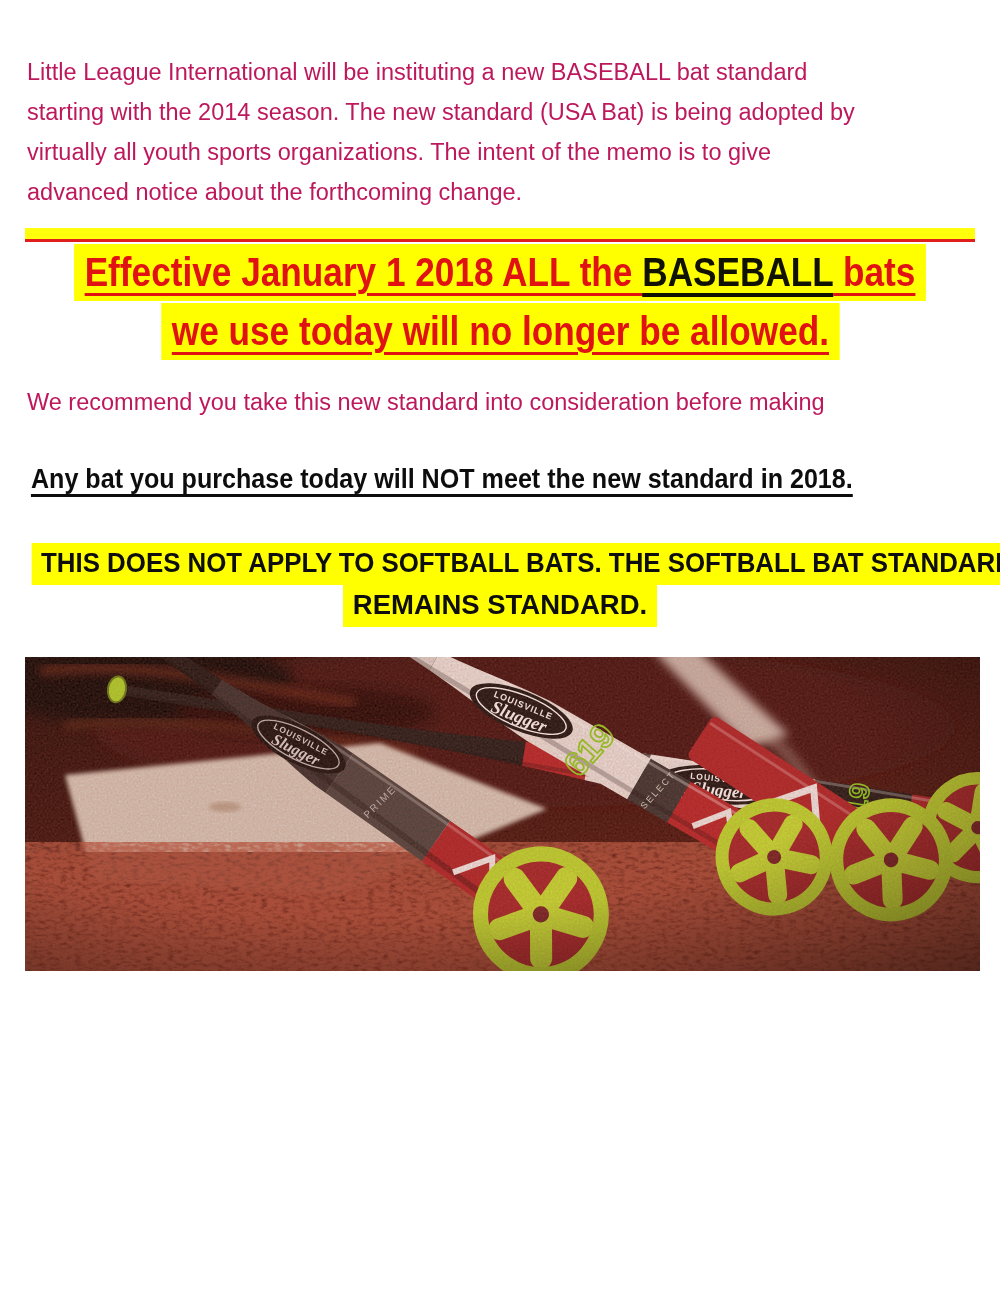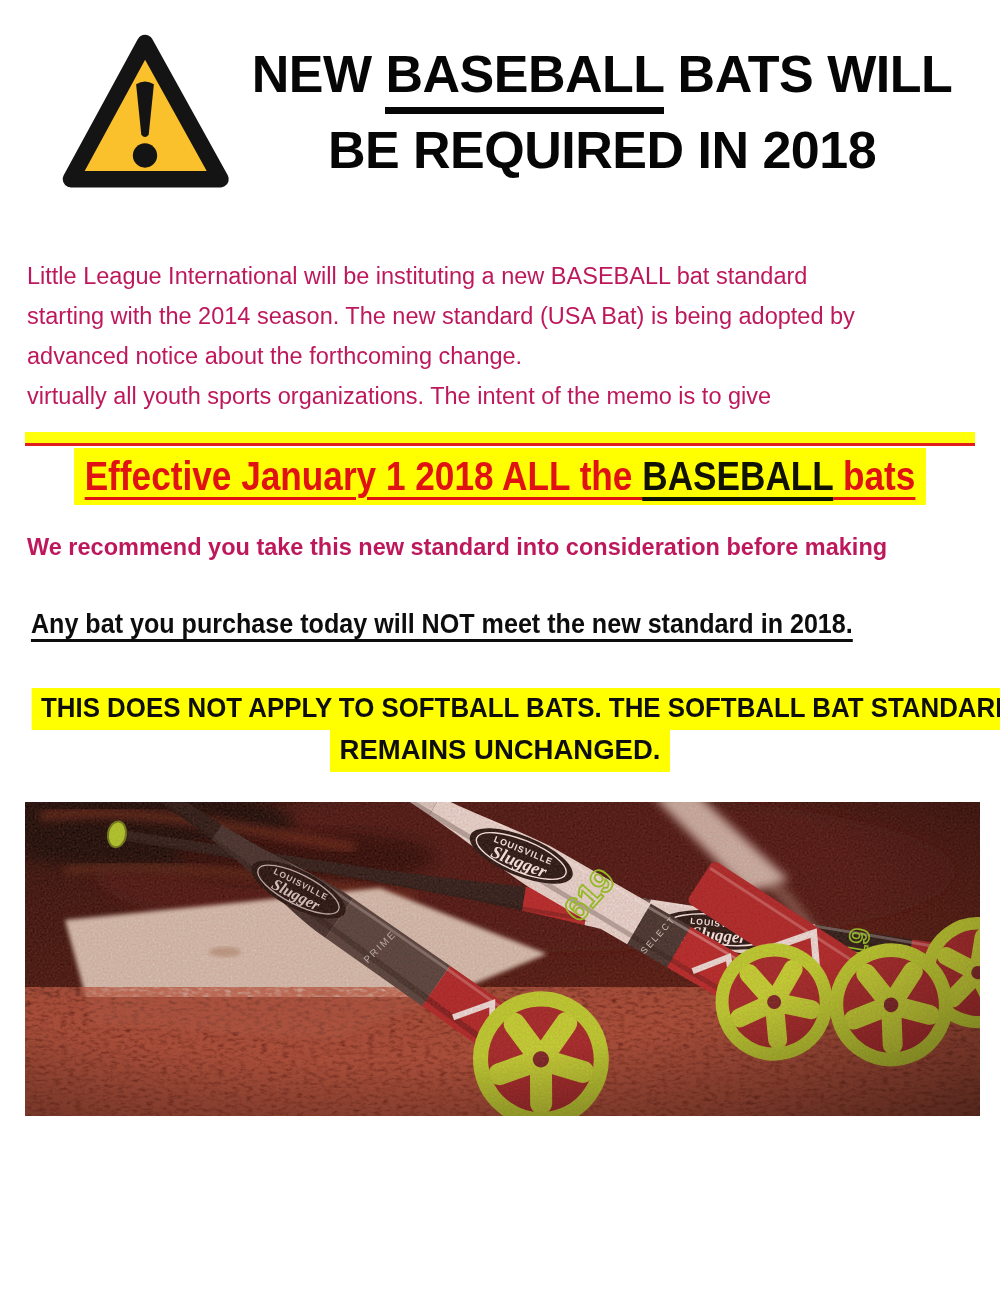--- a/index.html
+++ b/index.html
@@ -14,21 +14,21 @@
   .titles{flex:1;text-align:center;padding-top:8px;}
   .title-line{
     font-weight:bold;font-size:52px;line-height:76px;color:#060606;
     white-space:nowrap;letter-spacing:-0.5px;
   }
   .title-underline{border-bottom:7px solid #060606;padding-bottom:4px;}
   
   .para{margin:8px 30px 0 27px;font-size:23.5px;line-height:40px;color:#be185d;}
   .para .pline{white-space:nowrap;}
   .p1{margin-top:52px;}
-  .p2{margin-top:22px;font-weight:bold;}
+  .p2{margin-top:22px;}
   
   .alert-wrap{margin-top:16px;border-radius:24px;}
   .alert-top-strip{
     margin:0 25px;height:11px;background:#ffff00;
     border-bottom:3px solid #e01212;opacity:.95;
   }
   .alert-line{text-align:center;margin-top:2px;}
   .alert-box{
     display:inline-block;background:#ffff00;color:#e01212;font-weight:bold;
     font-size:40px;line-height:50px;padding:3px 12px 4px;white-space:nowrap;
@@ -54,62 +54,52 @@
   .sx94{transform:scaleX(.94);}
   
   .photo{margin:30px 20px 0 25px;width:955px;height:314px;}
   .photo svg{display:block;}
 </style>
 </head>
 <body>
 
 <div class="page">
 
-  <div class="header">
-    <div class="warn-icon">
-      <svg width="178" height="172" viewBox="0 0 120 116">
-        <path d="M60 10 L111 102 L10 102 Z" fill="#FBC12D" stroke="#141414" stroke-width="11" stroke-linejoin="round"></path>
-        <path d="M54 38 q6 -4 12 0 l-3.5 34 q-2.5 3 -5 0 Z" fill="#141414"></path>
-        <circle cx="60" cy="86" r="8.2" fill="#141414"></circle>
-      </svg>
-    </div>
-    <div class="titles">
-      <div class="title-line"><span>NEW </span><span class="title-underline">BASEBALL</span><span> BATS WILL</span></div>
-      <div class="title-line">BE REQUIRED IN 2018</div>
-    </div>
-  </div>
 
   <div class="para p1">
     <div class="pline">Little League International will be instituting a new BASEBALL bat standard</div>
     <div class="pline">starting with the 2014 season. The new standard (USA Bat) is being adopted by</div>
+    <div class="pline">virtually all youth sports organizations. The intent of the memo is to give</div>
     <div class="pline">advanced notice about the forthcoming change.</div>
-    <div class="pline">virtually all youth sports organizations. The intent of the memo is to give</div>
   </div>
 
   <div class="alert-wrap">
     <div class="alert-top-strip"></div>
     <div class="alert-line">
       <span class="alert-box"><span>Effective January 1 2018 ALL the </span><span class="alert-em">BASEBALL</span><span> bats</span></span>
     </div>
+    <div class="alert-line">
+      <span class="alert-box">we use today will no longer be allowed.</span>
+    </div>
   </div>
 
   <div class="para p2">
     <div class="pline">We recommend you take this new standard into consideration before making</div>
   </div>
 
   <div class="statement">
     <span class="statement-inner">Any bat you purchase today will NOT meet the new standard in 2018.</span>
   </div>
 
   <div class="note">
     <div class="note-line">
       <span class="note-box sx94">THIS DOES NOT APPLY TO SOFTBALL BATS. THE SOFTBALL BAT STANDARD</span>
     </div>
     <div class="note-line">
-      <span class="note-box">REMAINS UNCHANGED.</span>
+      <span class="note-box">REMAINS STANDARD.</span>
     </div>
   </div>
 
   <div class="photo">
     <svg width="955" height="314" viewBox="0 0 955 314">
       <defs>
         <linearGradient id="bgGrad" x1="0" y1="0" x2="0.6" y2="1">
           <stop offset="0" stop-color="#160504"></stop>
           <stop offset="0.45" stop-color="#300c08"></stop>
           <stop offset="1" stop-color="#4a130c"></stop>

